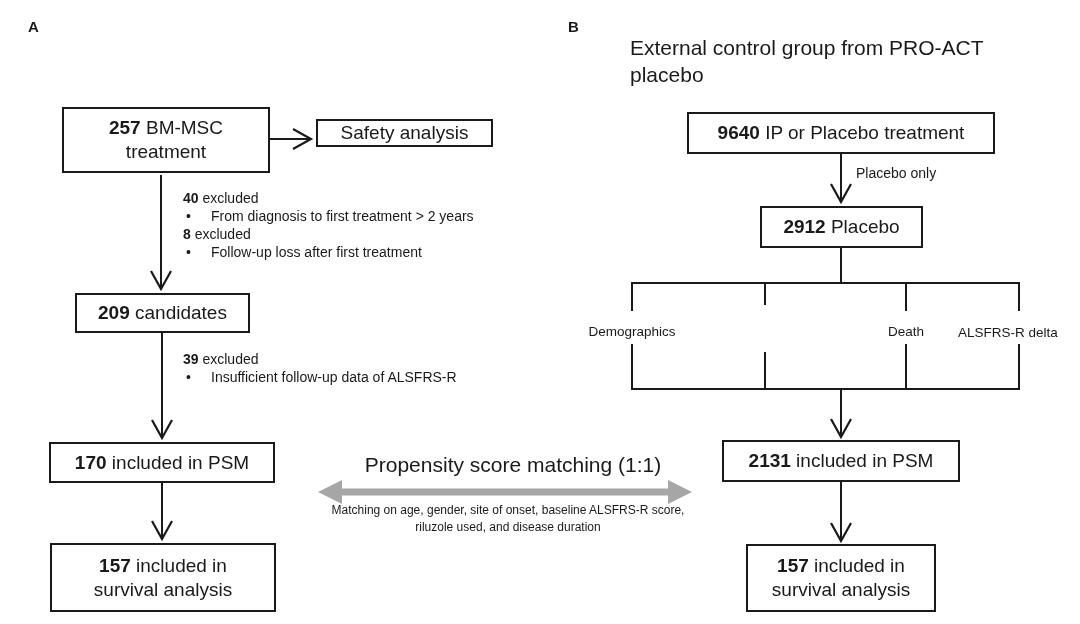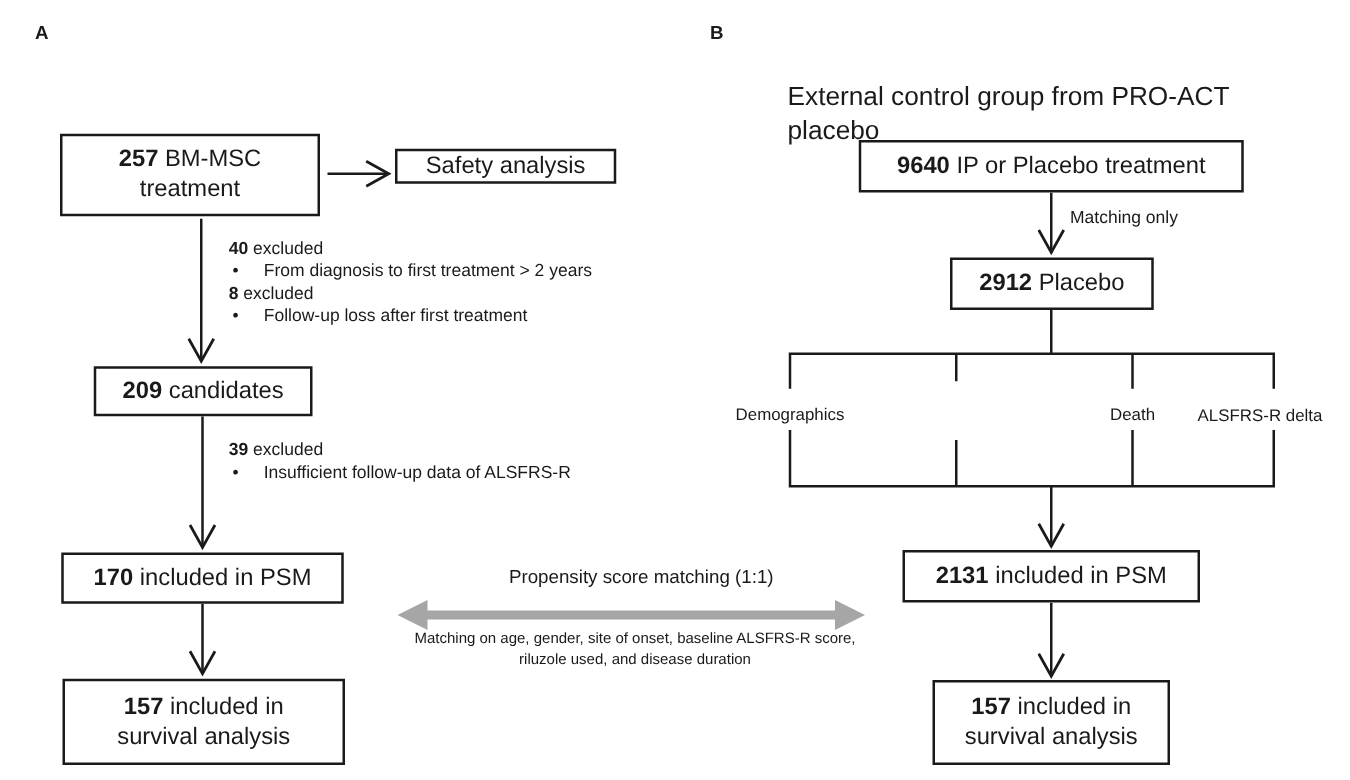--- a/index.html
+++ b/index.html
@@ -15,21 +15,21 @@
   .fbox{
     position:absolute;box-sizing:border-box;border:2px solid #1a1a1a;background:#ffffff;
     display:flex;flex-direction:column;justify-content:center;align-items:center;
     font-size:19px;line-height:24px;text-align:center;
   }
   .num{font-weight:700;}
   .note{font-size:14px;line-height:18px;}
   .note .brow{display:flex;}
   .note .bu{width:25px;flex:0 0 25px;padding-left:3px;}
   .small-label{font-size:13.5px;line-height:17px;}
-  .match-title{font-size:15px;}
+  .match-title{font-size:21px;}
   .match-note{font-size:12px;line-height:17px;}
 </style>
 </head>
 <body>
 
 <div id="stage">
 
   <svg class="overlay" viewBox="0 0 1080 624">
     <defs>
       <marker id="ah" markerUnits="userSpaceOnUse" markerWidth="26" markerHeight="26" refX="21" refY="13" orient="auto">
@@ -48,21 +48,21 @@
     <line x1="841" y1="248" x2="841" y2="283" stroke="#1a1a1a" stroke-width="2"></line>
     <path d="M632,311 V283 H1019 V311 M765,283 V305 M906,283 V311" fill="none" stroke="#1a1a1a" stroke-width="2"></path>
     <path d="M632,344 V389 H1019 V344 M765,352 V389 M906,344 V389" fill="none" stroke="#1a1a1a" stroke-width="2"></path>
     <line x1="841" y1="389" x2="841" y2="437" stroke="#1a1a1a" stroke-width="2" marker-end="url(#ah)"></line>
     <line x1="841" y1="482" x2="841" y2="541" stroke="#1a1a1a" stroke-width="2" marker-end="url(#ah)"></line>
   </svg>
 
   <div class="abs panel-label" style="left:28px;top:18px;">A</div>
 
 
-  <div class="fbox" style="left:48px;top:107px;width:208px;height:66px;">
+  <div class="fbox" style="left:62px;top:107px;width:208px;height:66px;">
     <div><span class="num">257</span><span> BM-MSC</span></div>
     <div>treatment</div>
   </div>
 
   <div class="fbox" style="left:316px;top:119px;width:177px;height:28px;">
     <div>Safety analysis</div>
   </div>
 
   <div class="abs note" style="left:183px;top:189px;width:320px;">
     <div><span class="num">40</span><span> excluded</span></div>
@@ -99,30 +99,30 @@
   </div>
 
   <div class="abs match-title center" style="left:330px;top:453px;width:366px;">Propensity score matching (1:1)</div>
   <div class="abs match-note center" style="left:270px;top:502px;width:476px;">
     <div>Matching on age, gender, site of onset, baseline ALSFRS-R score,</div>
     <div>riluzole used, and disease duration</div>
   </div>
 
   <div class="abs panel-label" style="left:568px;top:18px;">B</div>
 
-  <div class="abs panel-title" style="left:630px;top:34px;width:430px;margin-top:30px;">
+  <div class="abs panel-title" style="left:630px;top:34px;width:430px;">
     <div>External control group from PRO-ACT</div>
     <div>placebo</div>
   </div>
 
   <div class="fbox" style="left:687px;top:112px;width:308px;height:42px;">
     <div><span class="num">9640</span><span> IP or Placebo treatment</span></div>
   </div>
 
-  <div class="abs note" style="left:856px;top:164px;">Matching only</div>
+  <div class="abs note" style="left:856px;top:164px;">Placebo only</div>
 
   <div class="fbox" style="left:760px;top:206px;width:163px;height:42px;">
     <div><span class="num">2912</span><span> Placebo</span></div>
   </div>
 
   <div class="abs small-label center" style="left:570px;top:323px;width:124px;">Demographics</div>
   <div class="abs small-label center" style="left:876px;top:323px;width:60px;">Death</div>
   <div class="abs small-label center" style="left:948px;top:324px;width:120px;">ALSFRS-R delta</div>
 
   <div class="fbox" style="left:722px;top:440px;width:238px;height:42px;">

